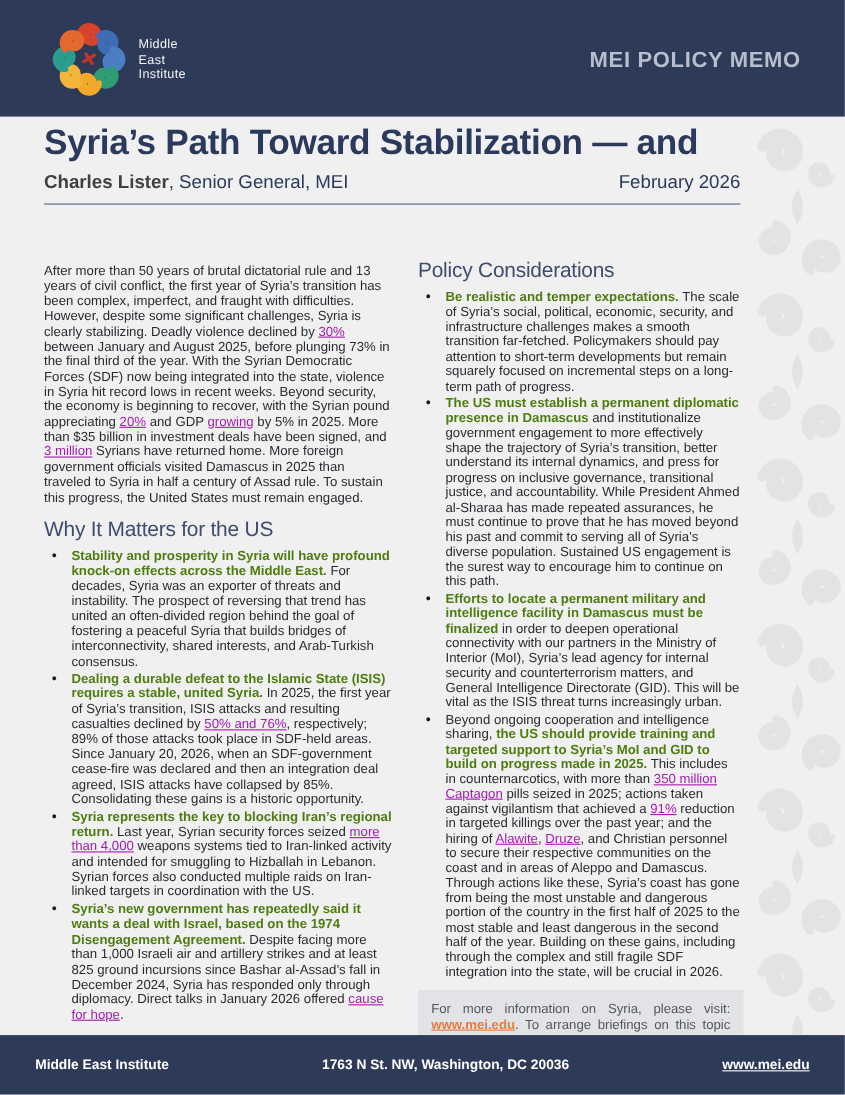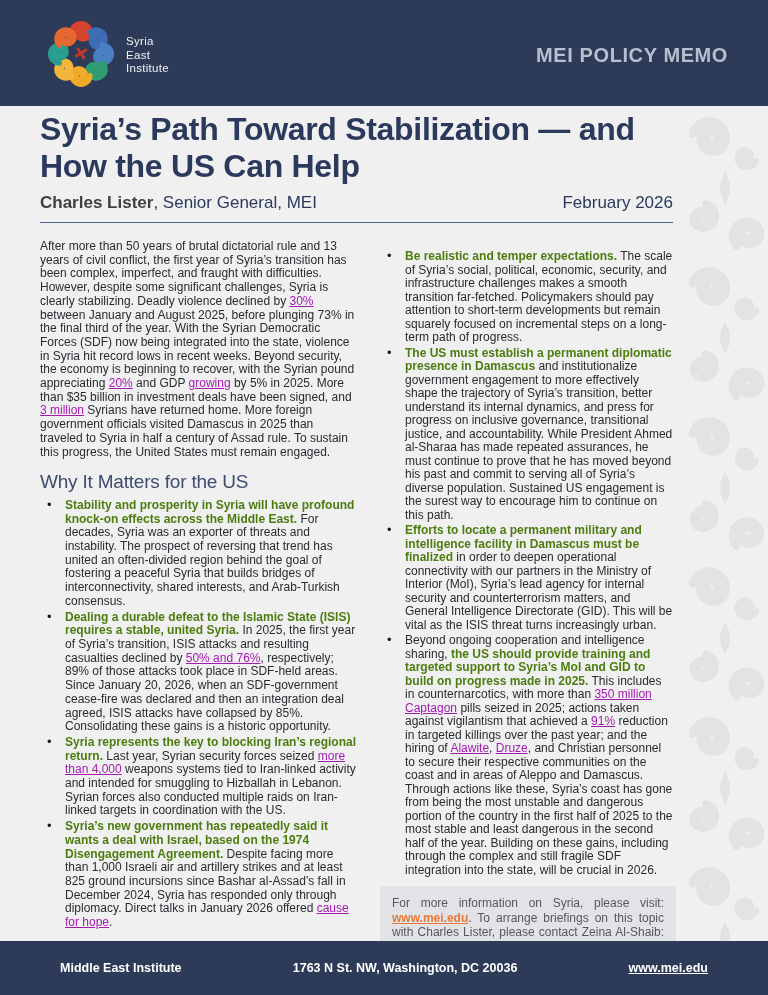--- a/index.html
+++ b/index.html
@@ -62,21 +62,21 @@
     margin-top:9px; width:296px;
     background:#e2e3e6; padding:10px 12px;
     font-size:12px; line-height:14.6px; color:#55575e;
     text-align:justify;
   }
   
   .footer {
     position:absolute; bottom:0; left:0; width:768px; height:54px;
     background:#2d3a58; z-index:3;
     display:flex; align-items:center; justify-content:space-between;
-    padding:0 60px;
+    padding:0 32px;
     color:#ffffff; font-size:12.5px; font-weight:bold;
   }
   .footer .site { text-decoration:underline; }
 </style>
 </head>
 <body>
 
 <svg class="pattern" width="85" height="835">
   <defs>
     <path id="pcurl" d="M -16 0 A 16 16 0 0 1 16 0 A 12 12 0 0 1 -8 0 A 8 8 0 0 1 8 0 A 5 5 0 0 1 -2 0" fill="none" stroke-width="8" stroke-linecap="round"></path>
@@ -120,31 +120,30 @@
       <g transform="rotate(270)">
           <use href="#curl" transform="translate(0 -22) scale(0.58)" stroke="#2a9d8f"></use>
         </g>
       <g transform="rotate(315)">
           <use href="#curl" transform="translate(0 -22) scale(0.58)" stroke="#e5682e"></use>
         </g>
       <path d="M -5 2 L 5 -4 M -3 -5 L 3 4" stroke="#c0392b" stroke-width="3" stroke-linecap="round"></path>
     </g>
   </svg>
   <div class="brand">
-    <div>Syria</div>
+    <div>Middle</div>
     <div>East</div>
     <div>Institute</div>
   </div>
   <div class="memo-label">MEI POLICY MEMO</div>
 </div>
 
 <div class="masthead">
   <div class="doc-title">
     <div>Syria’s Path Toward Stabilization — and</div>
-    <div>How the US Can Help</div>
   </div>
   <div class="byline-row">
     <div>
       <span class="author-link">Charles Lister</span><span>, Senior General, MEI</span>
     </div>
     <span>February 2026</span>
   </div>
   <div class="divider"></div>
 </div>
 
@@ -153,20 +152,21 @@
   <h2 class="section-heading">Why It Matters for the US</h2>
   <ul class="bullets">
       <li><span class="b">Stability and prosperity in Syria will have profound knock-on effects across the Middle East.</span><span> For decades, Syria was an exporter of threats and instability. The prospect of reversing that trend has united an often-divided region behind the goal of fostering a peaceful Syria that builds bridges of interconnectivity, shared interests, and Arab-Turkish consensus.</span></li>
       <li><span class="b">Dealing a durable defeat to the Islamic State (ISIS) requires a stable, united Syria.</span><span> In 2025, the first year of Syria’s transition, ISIS attacks and resulting casualties declined by </span><span class="lnk">50% and 76%</span><span>, respectively; 89% of those attacks took place in SDF-held areas. Since January 20, 2026, when an SDF-government cease-fire was declared and then an integration deal agreed, ISIS attacks have collapsed by 85%. Consolidating these gains is a historic opportunity.</span></li>
       <li><span class="b">Syria represents the key to blocking Iran’s regional return.</span><span> Last year, Syrian security forces seized </span><span class="lnk">more than 4,000</span><span> weapons systems tied to Iran-linked activity and intended for smuggling to Hizballah in Lebanon. Syrian forces also conducted multiple raids on Iran-linked targets in coordination with the US.</span></li>
       <li><span class="b">Syria’s new government has repeatedly said it wants a deal with Israel, based on the 1974 Disengagement Agreement.</span><span> Despite facing more than 1,000 Israeli air and artillery strikes and at least 825 ground incursions since Bashar al-Assad’s fall in December 2024, Syria has responded only through diplomacy. Direct talks in January 2026 offered </span><span class="lnk">cause for hope</span><span>.</span></li>
     </ul>
 </div>
 
 <div class="col col-right">
+  <h2 class="section-heading">Policy Considerations</h2>
   <ul class="bullets">
       <li><span class="b">Be realistic and temper expectations.</span><span> The scale of Syria’s social, political, economic, security, and infrastructure challenges makes a smooth transition far-fetched. Policymakers should pay attention to short-term developments but remain squarely focused on incremental steps on a long-term path of progress.</span></li>
       <li><span class="b">The US must establish a permanent diplomatic presence in Damascus</span><span> and institutionalize government engagement to more effectively shape the trajectory of Syria’s transition, better understand its internal dynamics, and press for progress on inclusive governance, transitional justice, and accountability. While President Ahmed al-Sharaa has made repeated assurances, he must continue to prove that he has moved beyond his past and commit to serving all of Syria’s diverse population. Sustained US engagement is the surest way to encourage him to continue on this path.</span></li>
       <li><span class="b">Efforts to locate a permanent military and intelligence facility in Damascus must be finalized</span><span> in order to deepen operational connectivity with our partners in the Ministry of Interior (MoI), Syria’s lead agency for internal security and counterterrorism matters, and General Intelligence Directorate (GID). This will be vital as the ISIS threat turns increasingly urban.</span></li>
       <li><span>Beyond ongoing cooperation and intelligence sharing, </span><span class="b">the US should provide training and targeted support to Syria’s MoI and GID to build on progress made in 2025.</span><span> This includes in counternarcotics, with more than </span><span class="lnk">350 million Captagon</span><span> pills seized in 2025; actions taken against vigilantism that achieved a </span><span class="lnk">91%</span><span> reduction in targeted killings over the past year; and the hiring of </span><span class="lnk">Alawite</span><span>, </span><span class="lnk">Druze</span><span>, and Christian personnel to secure their respective communities on the coast and in areas of Aleppo and Damascus. Through actions like these, Syria’s coast has gone from being the most unstable and dangerous portion of the country in the first half of 2025 to the most stable and least dangerous in the second half of the year. Building on these gains, including through the complex and still fragile SDF integration into the state, will be crucial in 2026.</span></li>
     </ul>
   <div class="info-box"><span>For more information on Syria, please visit: </span><span class="b lnk">www.mei.edu</span><span>. To arrange briefings on this topic with Charles Lister, please contact Zeina Al-Shaib: </span><span class="b lnk">zalshaib@mei.edu</span><span>.</span></div>
 </div>
 
 <div class="footer">

